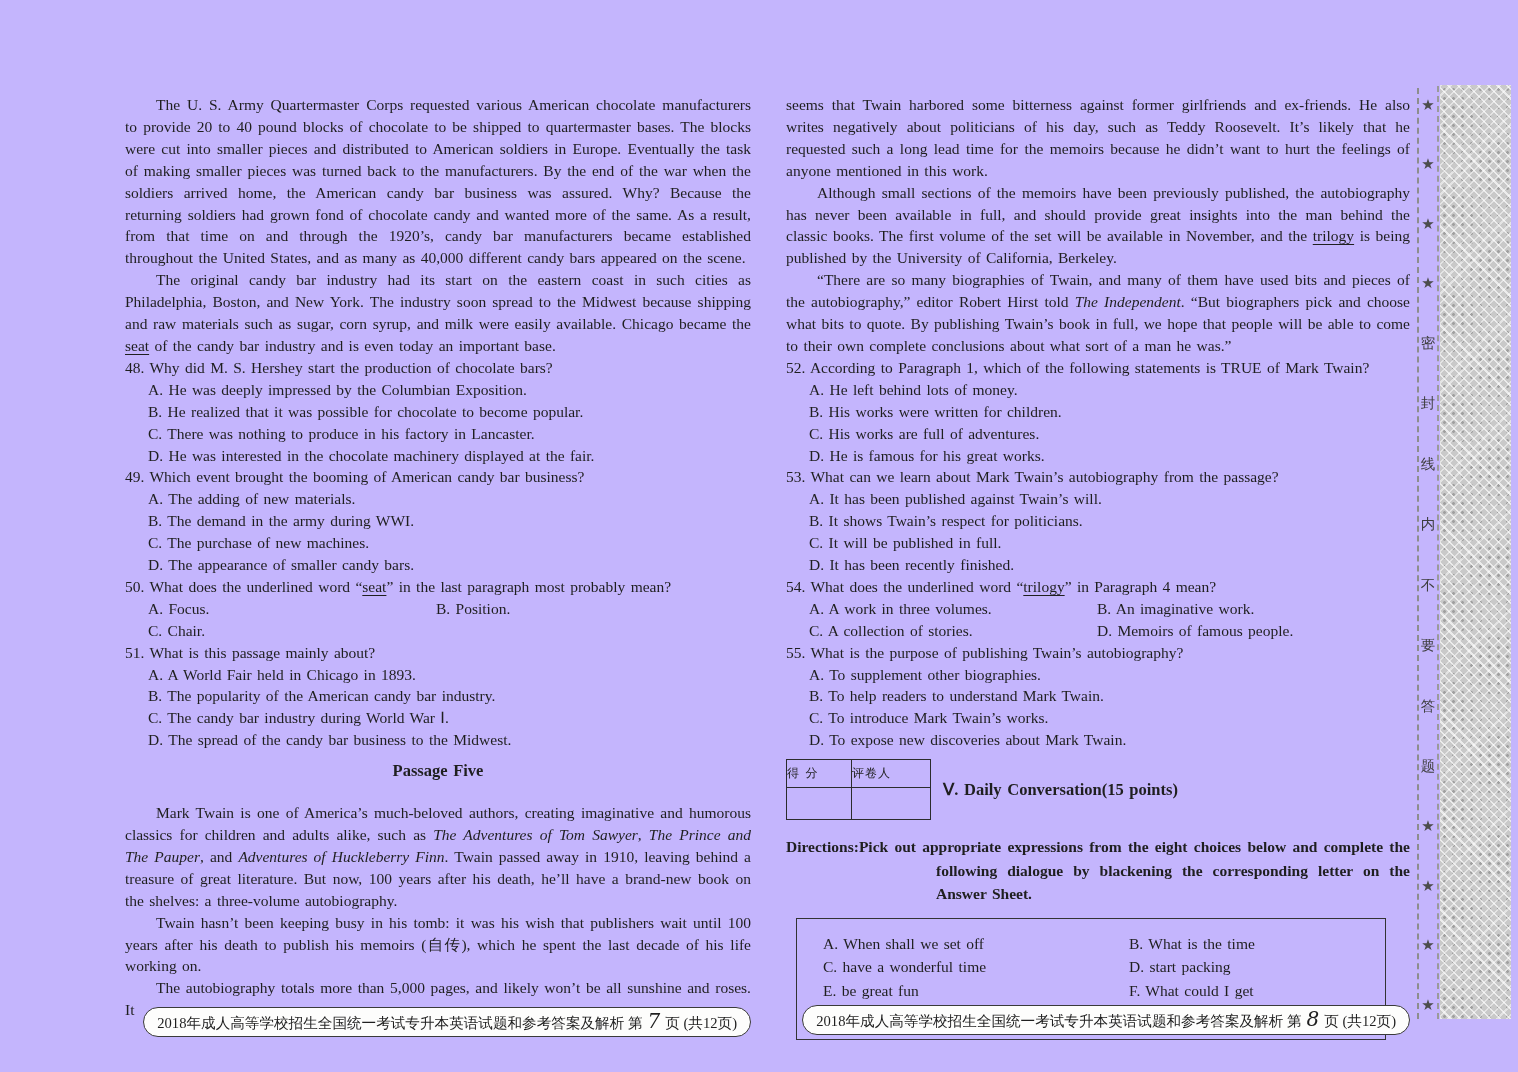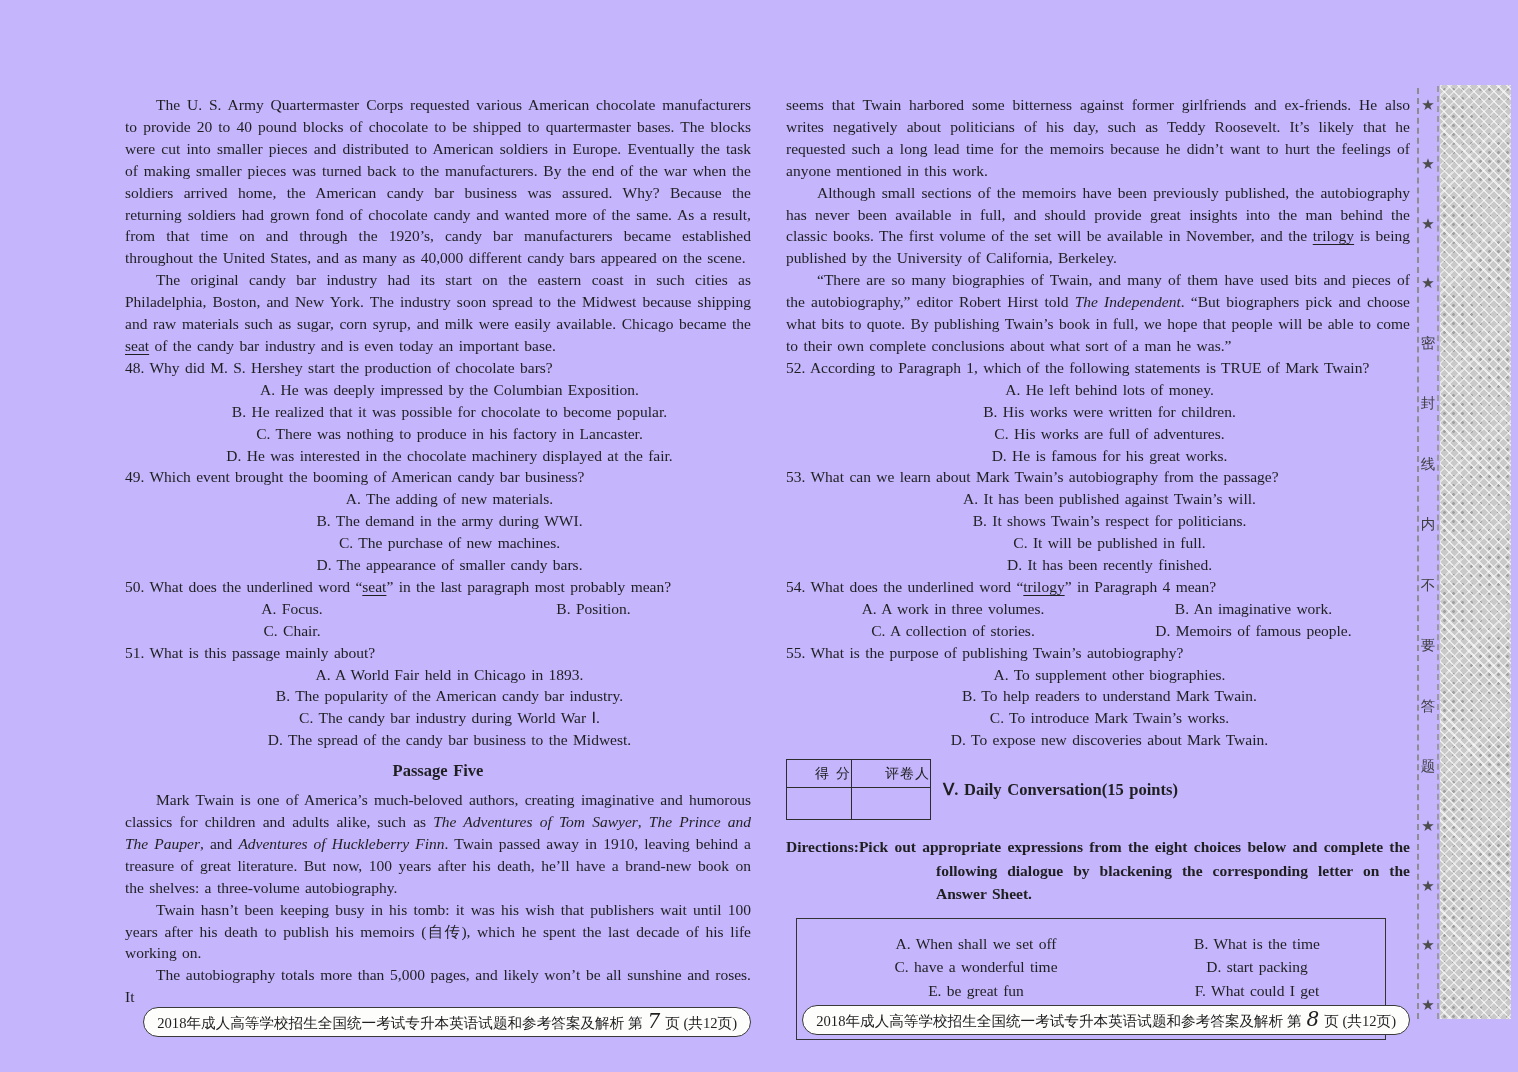--- a/index.html
+++ b/index.html
@@ -17,33 +17,33 @@
   .page-right { left:786px; width:624px; }
 
   p.body { margin:0; text-indent:31px; }
   p.body.noindent { text-indent:0; }
   .ital { font-style:italic; }
   .uline { text-decoration:underline; text-underline-offset:3px; }
 
   .q { margin:0; }
   .q-head { margin:0; text-align:left; }
   .opts { margin:0 0 0 23px; text-align:left; }
-  .opt { margin:0;text-align:center; }
+  .opt { margin:0; }
   .opts.two-col { display:grid; grid-template-columns:288px 1fr; }
 
   .passage-heading {
     text-align:center; font-weight:bold; font-size:16.5px;
-    margin:9px 0 7px 0; text-indent:0;
+    margin:9px 0 20px 0; text-indent:0;
   }
 
   .score-flex { display:flex; align-items:center; margin-top:8px; }
   .score-table { border-collapse:collapse; }
   .score-table td {
-    border:1.8px solid #2c2c2c; text-align:right;
-    font-size:14px; padding:0;
+    border:1.8px solid #2c2c2c; text-align:left;
+    font-size:12px; padding:0;
   }
   .score-table .c1 { width:64px; }
   .score-table .c2 { width:78px; }
   .score-table .hrow td { height:27px; letter-spacing:1px; }
   .score-table .erow td { height:31px; }
 
   .section-heading { font-weight:bold; font-size:16.5px; margin-left:12px; }
 
   .directions {
     font-weight:bold; margin:15px 0 0 0; line-height:23.5px;

